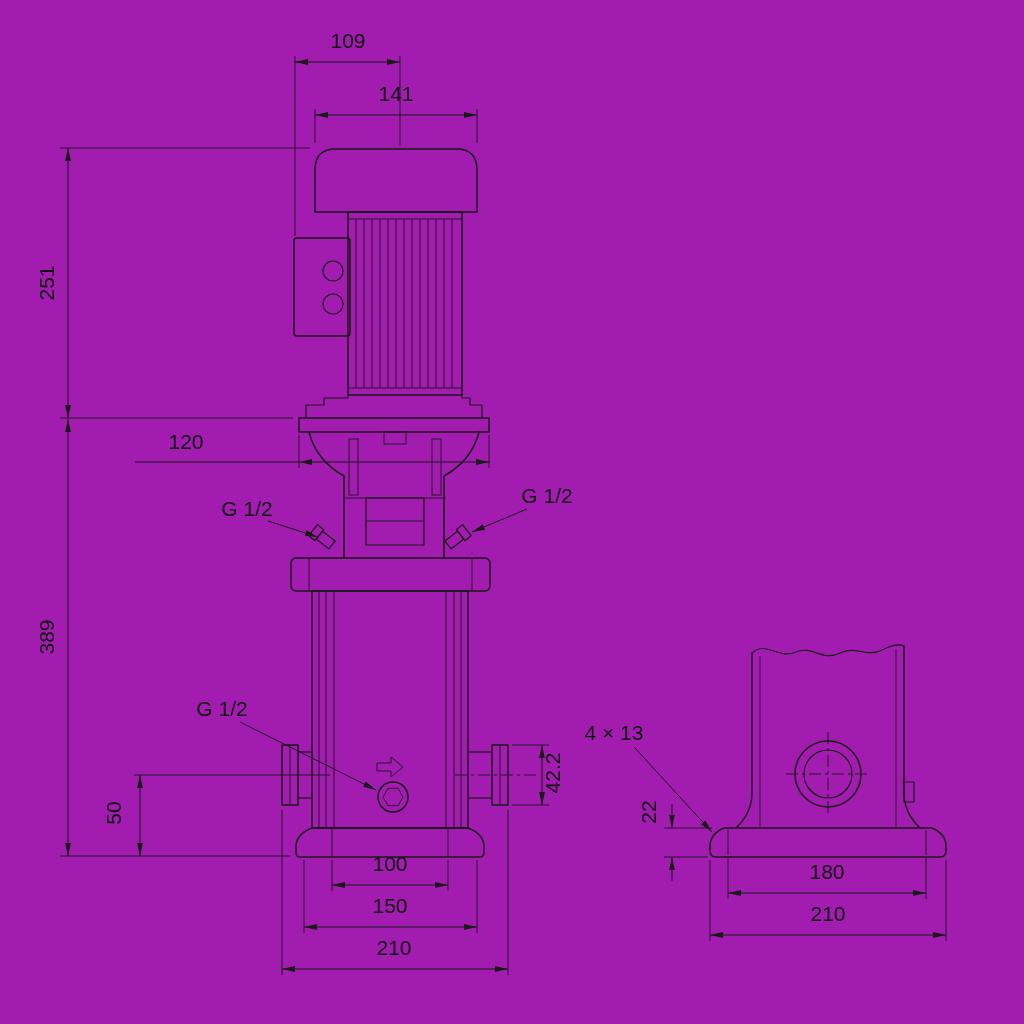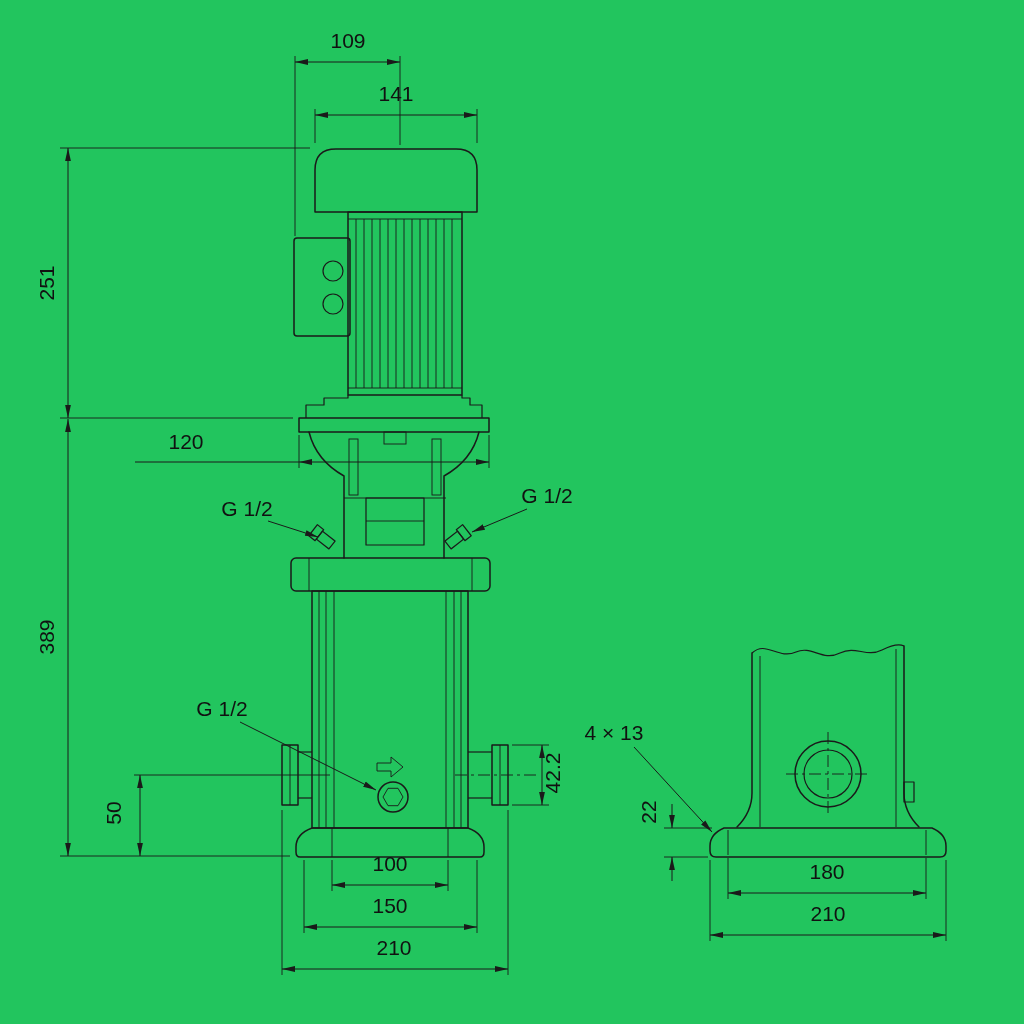--- a/index.html
+++ b/index.html
@@ -1,16 +1,16 @@
 <!DOCTYPE html>
 <html><head>
 <meta charset="utf-8">
 <style>
   html,body{margin:0;padding:0;background:#ffffff;}
-  .stage{width:1024px;height:1024px;position:relative;background:#22c55e;overflow:hidden;}
+  .stage{width:1024px;height:1024px;position:relative;background:#a21caf;overflow:hidden;}
   svg{display:block;}
   .outline{fill:none;stroke:#1a1a1a;stroke-width:1.5;stroke-linejoin:round;stroke-linecap:round;}
   .outline2{fill:none;stroke:#1a1a1a;stroke-width:1.2;stroke-linejoin:round;}
   .thin{fill:none;stroke:#1a1a1a;stroke-width:0.9;}
   .dim{fill:none;stroke:#1a1a1a;stroke-width:1;}
   .cl{fill:none;stroke:#1a1a1a;stroke-width:0.9;stroke-dasharray:12 4 3 4;}
   .dtext{font:21px "Liberation Sans",sans-serif;fill:#111111;text-anchor:middle;}
 </style>
 </head>
 <body>

